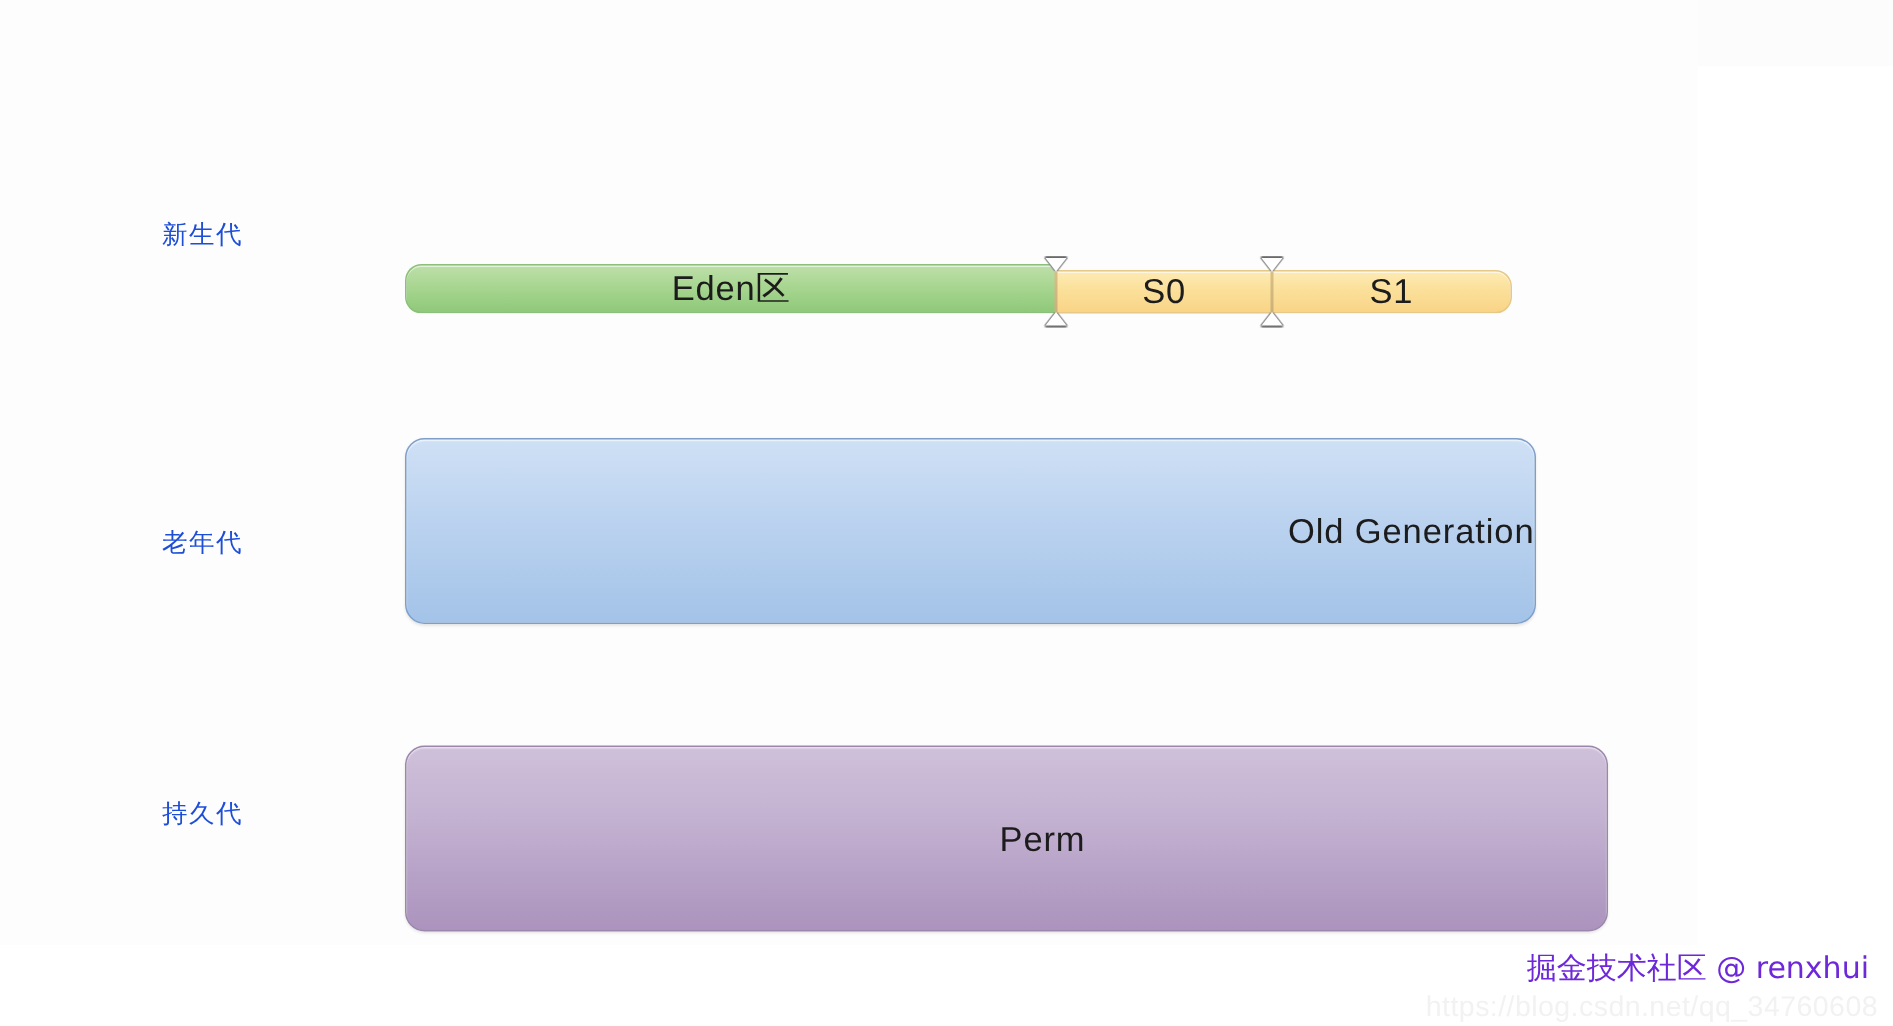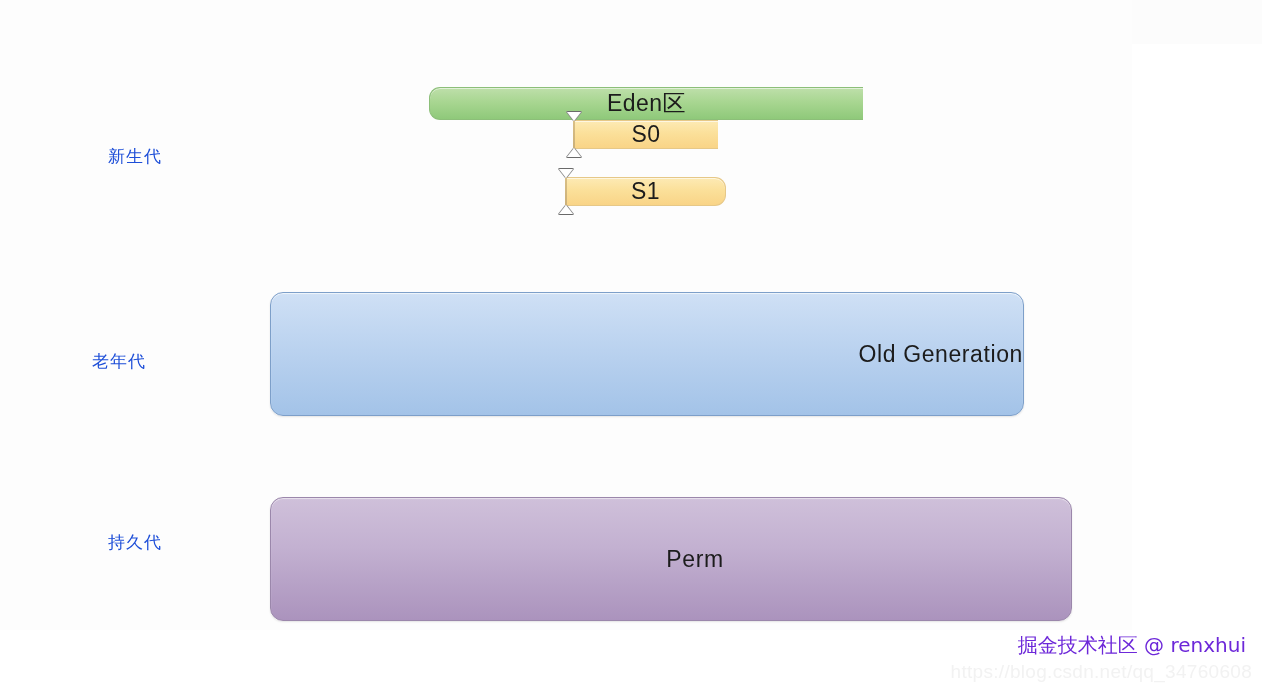--- a/index.html
+++ b/index.html
@@ -49,22 +49,21 @@
     letter-spacing: 1px;
     white-space: nowrap;
     font-family: "DejaVu Sans", "Liberation Sans", sans-serif;
   }
 
   
   .bar {
     position: absolute;
     box-sizing: border-box;
     display: flex;
-    align-items: center;
-    flex-direction: column;
+    align-items: flex-end;
   }
 
   .region {
     position: relative;
     box-sizing: border-box;
     display: flex;
     align-items: center;
     justify-content: center;
     font-size: 23px;
     color: #1c1c1c;
@@ -197,21 +196,21 @@
     </div>
 
     <div class="region region-survivor last" style="width:160px;">
       <div class="divider-line"></div>
       <div class="handle handle-top"></div>
       <div class="handle handle-bottom"></div>
       <span>S1</span>
     </div>
   </div>
 
-  <div class="row-label" style="left:92px; top:350px;">老年代</div>
+  <div class="row-label" style="left:108px; top:350px;">老年代</div>
 
   <div class="bar-old" style="position:absolute; left:270px; top:292px; width:752px; height:122px;">
     <span class="bar-text">Old Generation</span>
   </div>
 
   <div class="row-label" style="left:108px; top:531px;">持久代</div>
 
   <div class="bar-perm" style="position:absolute; left:270px; top:497px; width:752px; height:122px;">
     <span class="bar-text">Perm</span>
   </div>

